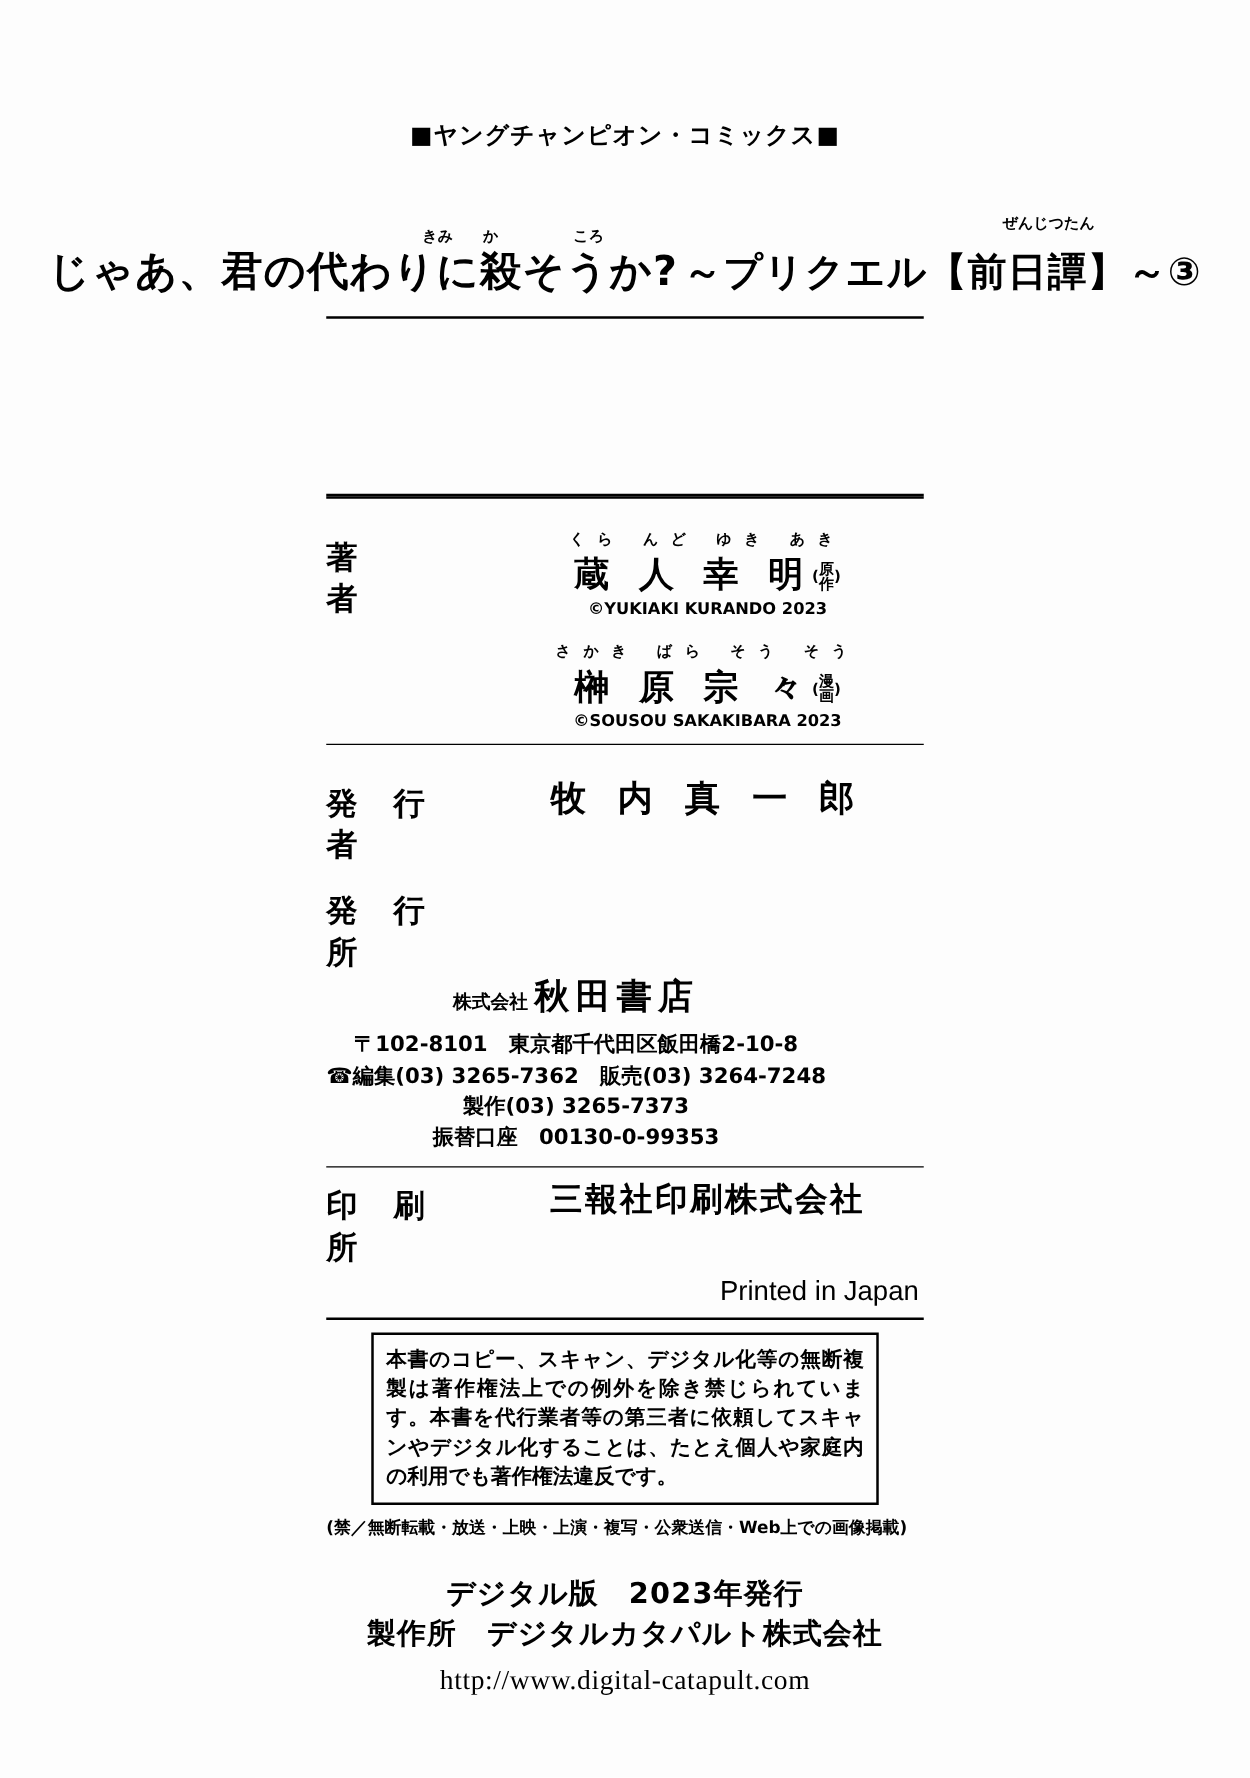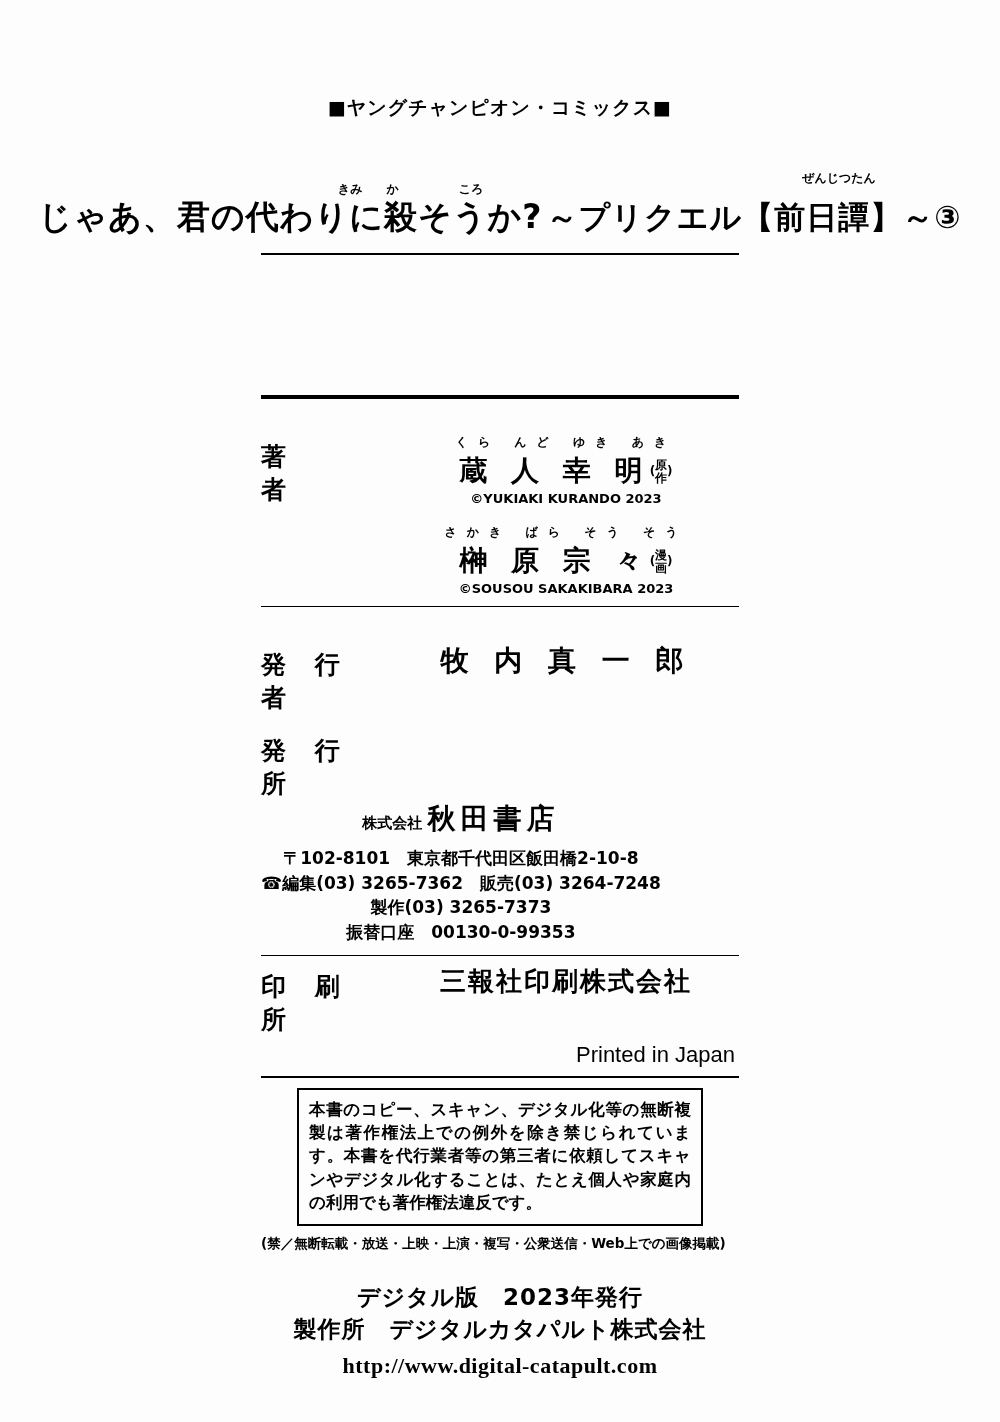--- a/index.html
+++ b/index.html
@@ -91,21 +91,21 @@
     box-sizing: border-box;
   }
 
   .credits {
     width: 478px;
     margin: 0 auto;
   }
   .credit-row {
     display: flex;
     align-items: flex-start;
-    margin-top: 35px;
+    margin-top: 24px;
   }
   .credit-label {
     width: 132px;
     flex: none;
     font-family: "DejaVu Sans", sans-serif;
     font-weight: bold;
     font-size: 25px;
     letter-spacing: 10px;
     padding-top: 6px;
   }
@@ -217,21 +217,21 @@
     margin: 28px auto 0 auto;
     text-align: center;
     font-family: "DejaVu Sans", sans-serif;
     font-weight: bold;
     font-size: 23px;
     line-height: 1.42;
     letter-spacing: 1px;
   }
   .digital .url {
     font-family: "Liberation Serif", serif;
-    font-weight: bold;
+    font-weight: normal;
     font-size: 22px;
     letter-spacing: 0.5px;
     margin-top: 4px;
   }
 </style>
 </head>
 <body>
 
 <div class="page">
   <div class="colophon">

